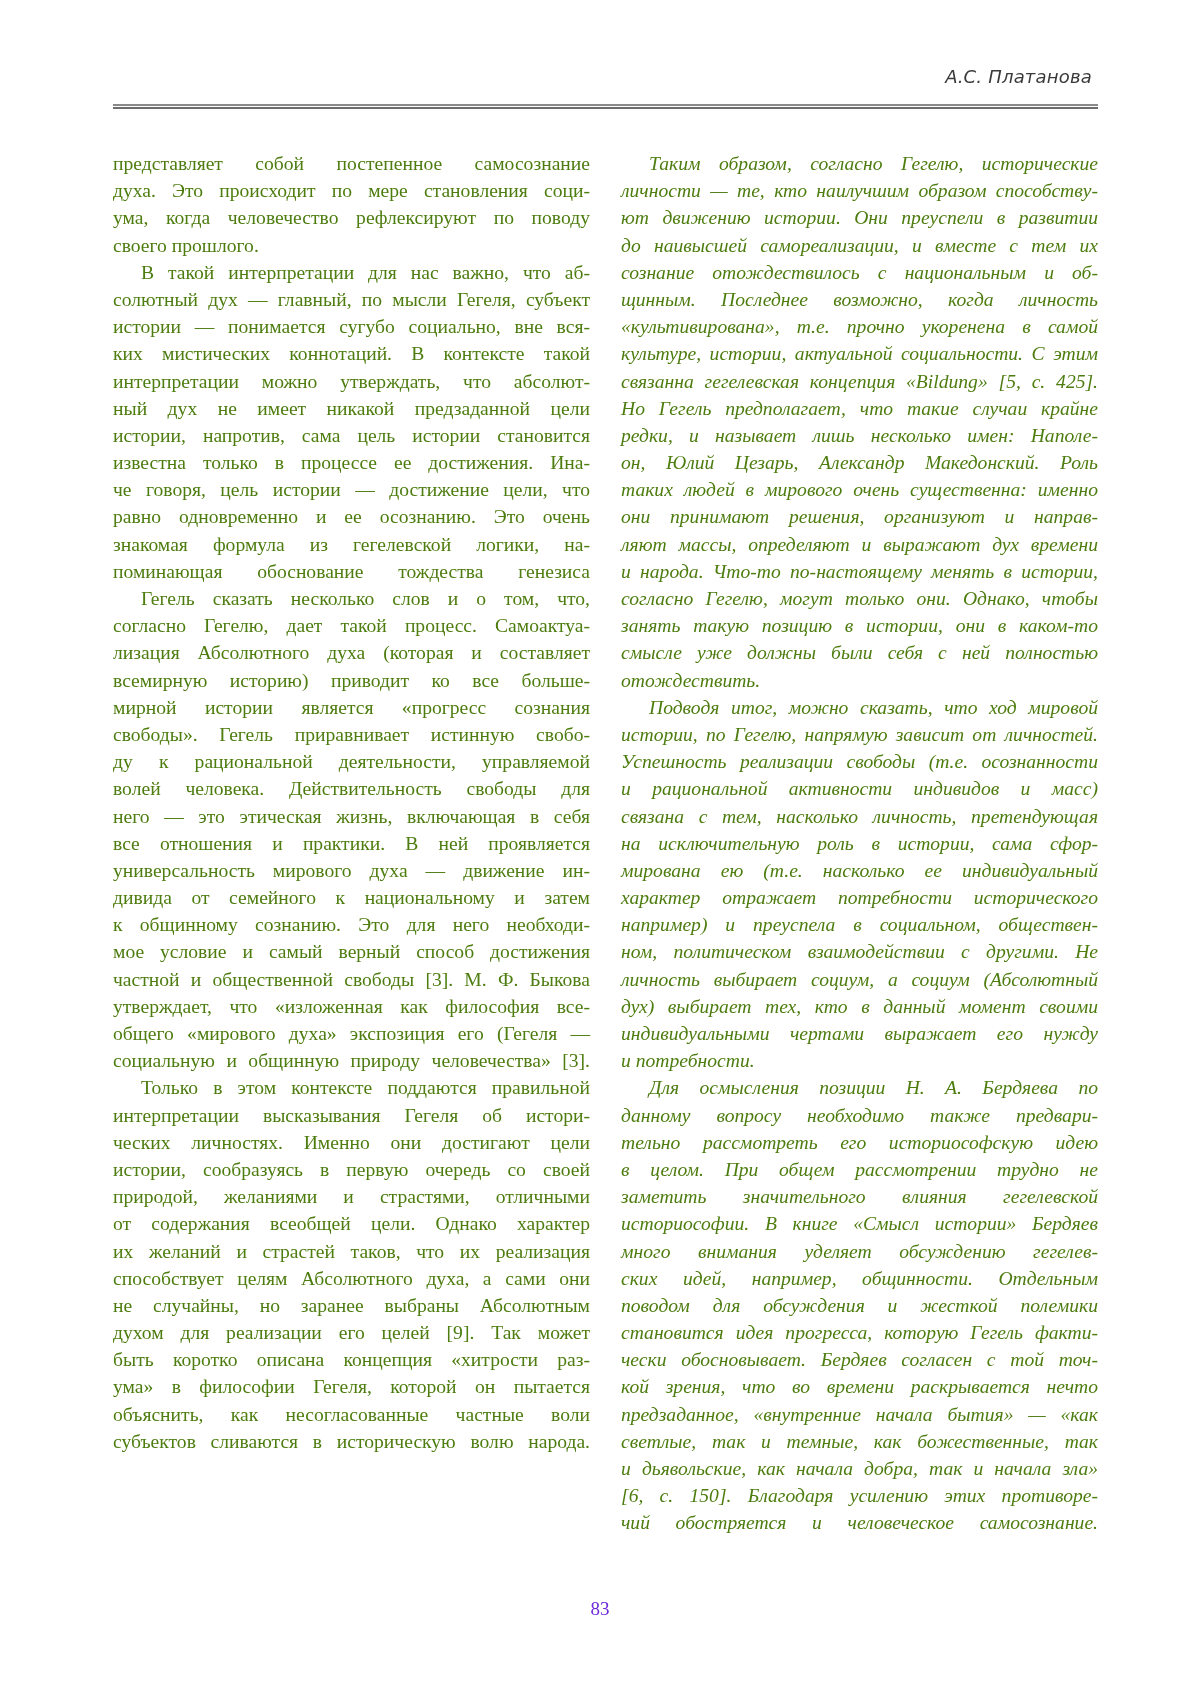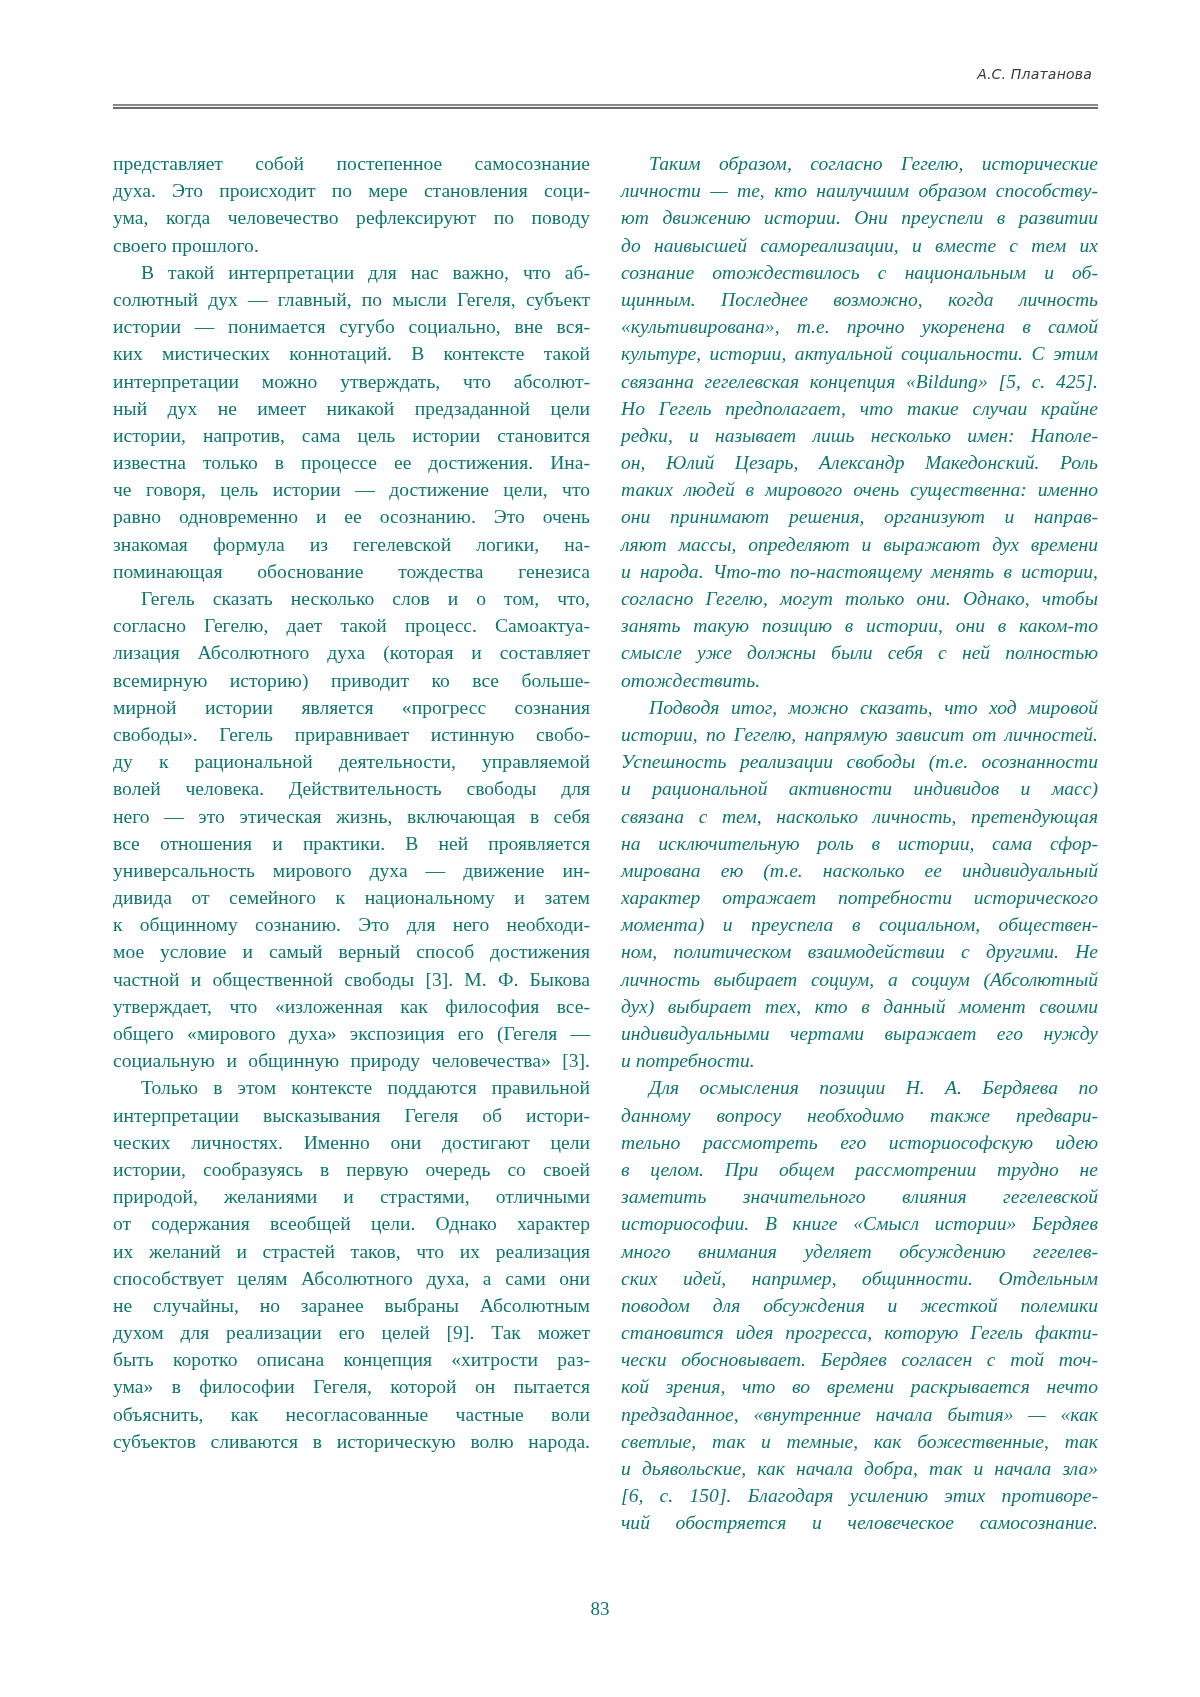--- a/index.html
+++ b/index.html
@@ -1,42 +1,42 @@
 <!DOCTYPE html>
 <html><head>
 <meta charset="utf-8">
 <style>
   html, body { margin: 0; padding: 0; background: #ffffff; }
   body { width: 1200px; height: 1697px; position: relative; overflow: hidden; color: #2b2b2b; }
   .running-head {
     position: absolute; right: 108px; top: 66px;
     font-family: "DejaVu Sans", sans-serif; font-style: italic;
-    font-size: 14px; color: #3a3a3a; letter-spacing: 0.2px;
+    font-size: 18px; color: #3a3a3a; letter-spacing: 0.2px;
   }
   .rule {
     position: absolute; left: 113px; width: 985px; top: 104px;
     height: 5px;
   }
   .rule .l1 { position: absolute; left: 0; right: 0; top: 0; height: 2px; background: #8a8a8a; }
   .rule .l2 { position: absolute; left: 0; right: 0; top: 3px; height: 2px; background: #6e6e6e; }
   .col {
     position: absolute; top: 150px; width: 477px;
-    font-family: "Liberation Serif", serif; font-size: 19.6px; color: #0f766e;
+    font-family: "Liberation Serif", serif; font-size: 19.6px; color: #4d7c0f;
   }
   .col.left { left: 113px; }
   .col.right { left: 621px; font-style: italic; }
   .line {
     display: block; height: 27.2px; line-height: 27.2px;
     text-align: justify; text-align-last: justify; white-space: nowrap;
   }
   .line.last { text-align-last: left; }
   .line.indent { text-indent: 28px; }
   .page-number {
     position: absolute; left: 0; right: 0; top: 1598px; text-align: center;
-    font-family: "Liberation Serif", serif; font-size: 19px; color: #0f766e;
+    font-family: "Liberation Serif", serif; font-size: 19px; color: #6d28d9;
   }
 </style>
 </head>
 <body>
 
 <div>
   <div class="running-head">А.С. Платанова</div>
   <div class="rule">
     <div class="l1"></div>
     <div class="l2"></div>
@@ -114,21 +114,21 @@
       <span class="line">смысле уже должны были себя с ней полностью</span>
       <span class="line last">отождествить.</span>
       <span class="line indent">Подводя итог, можно сказать, что ход мировой</span>
       <span class="line">истории, по Гегелю, напрямую зависит от личностей.</span>
       <span class="line">Успешность реализации свободы (т.е. осознанности</span>
       <span class="line">и рациональной активности индивидов и масс)</span>
       <span class="line">связана с тем, насколько личность, претендующая</span>
       <span class="line">на исключительную роль в истории, сама сфор-</span>
       <span class="line">мирована ею (т.е. насколько ее индивидуальный</span>
       <span class="line">характер отражает потребности исторического</span>
-      <span class="line">момента) и преуспела в социальном, обществен-</span>
+      <span class="line">например) и преуспела в социальном, обществен-</span>
       <span class="line">ном, политическом взаимодействии с другими. Не</span>
       <span class="line">личность выбирает социум, а социум (Абсолютный</span>
       <span class="line">дух) выбирает тех, кто в данный момент своими</span>
       <span class="line">индивидуальными чертами выражает его нужду</span>
       <span class="line last">и потребности.</span>
       <span class="line indent">Для осмысления позиции Н. А. Бердяева по</span>
       <span class="line">данному вопросу необходимо также предвари-</span>
       <span class="line">тельно рассмотреть его историософскую идею</span>
       <span class="line">в целом. При общем рассмотрении трудно не</span>
       <span class="line">заметить значительного влияния гегелевской</span>

